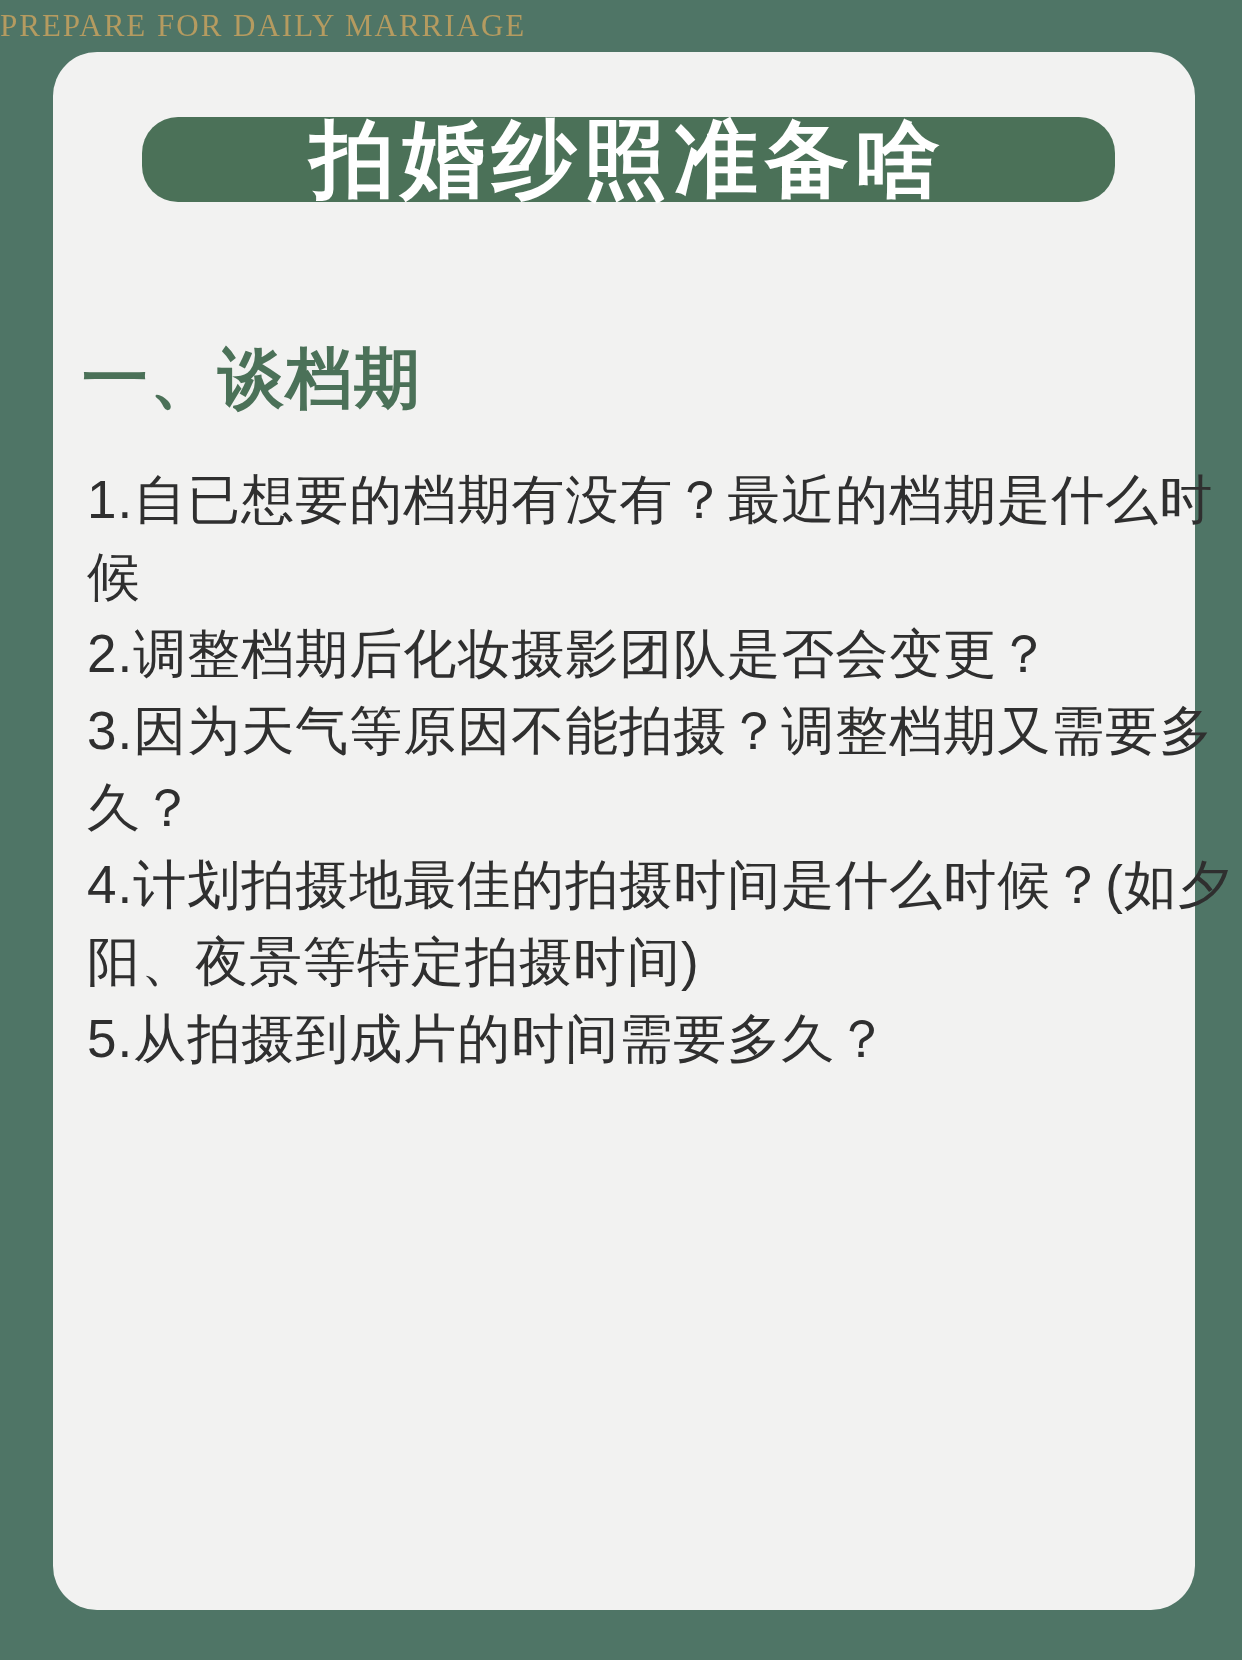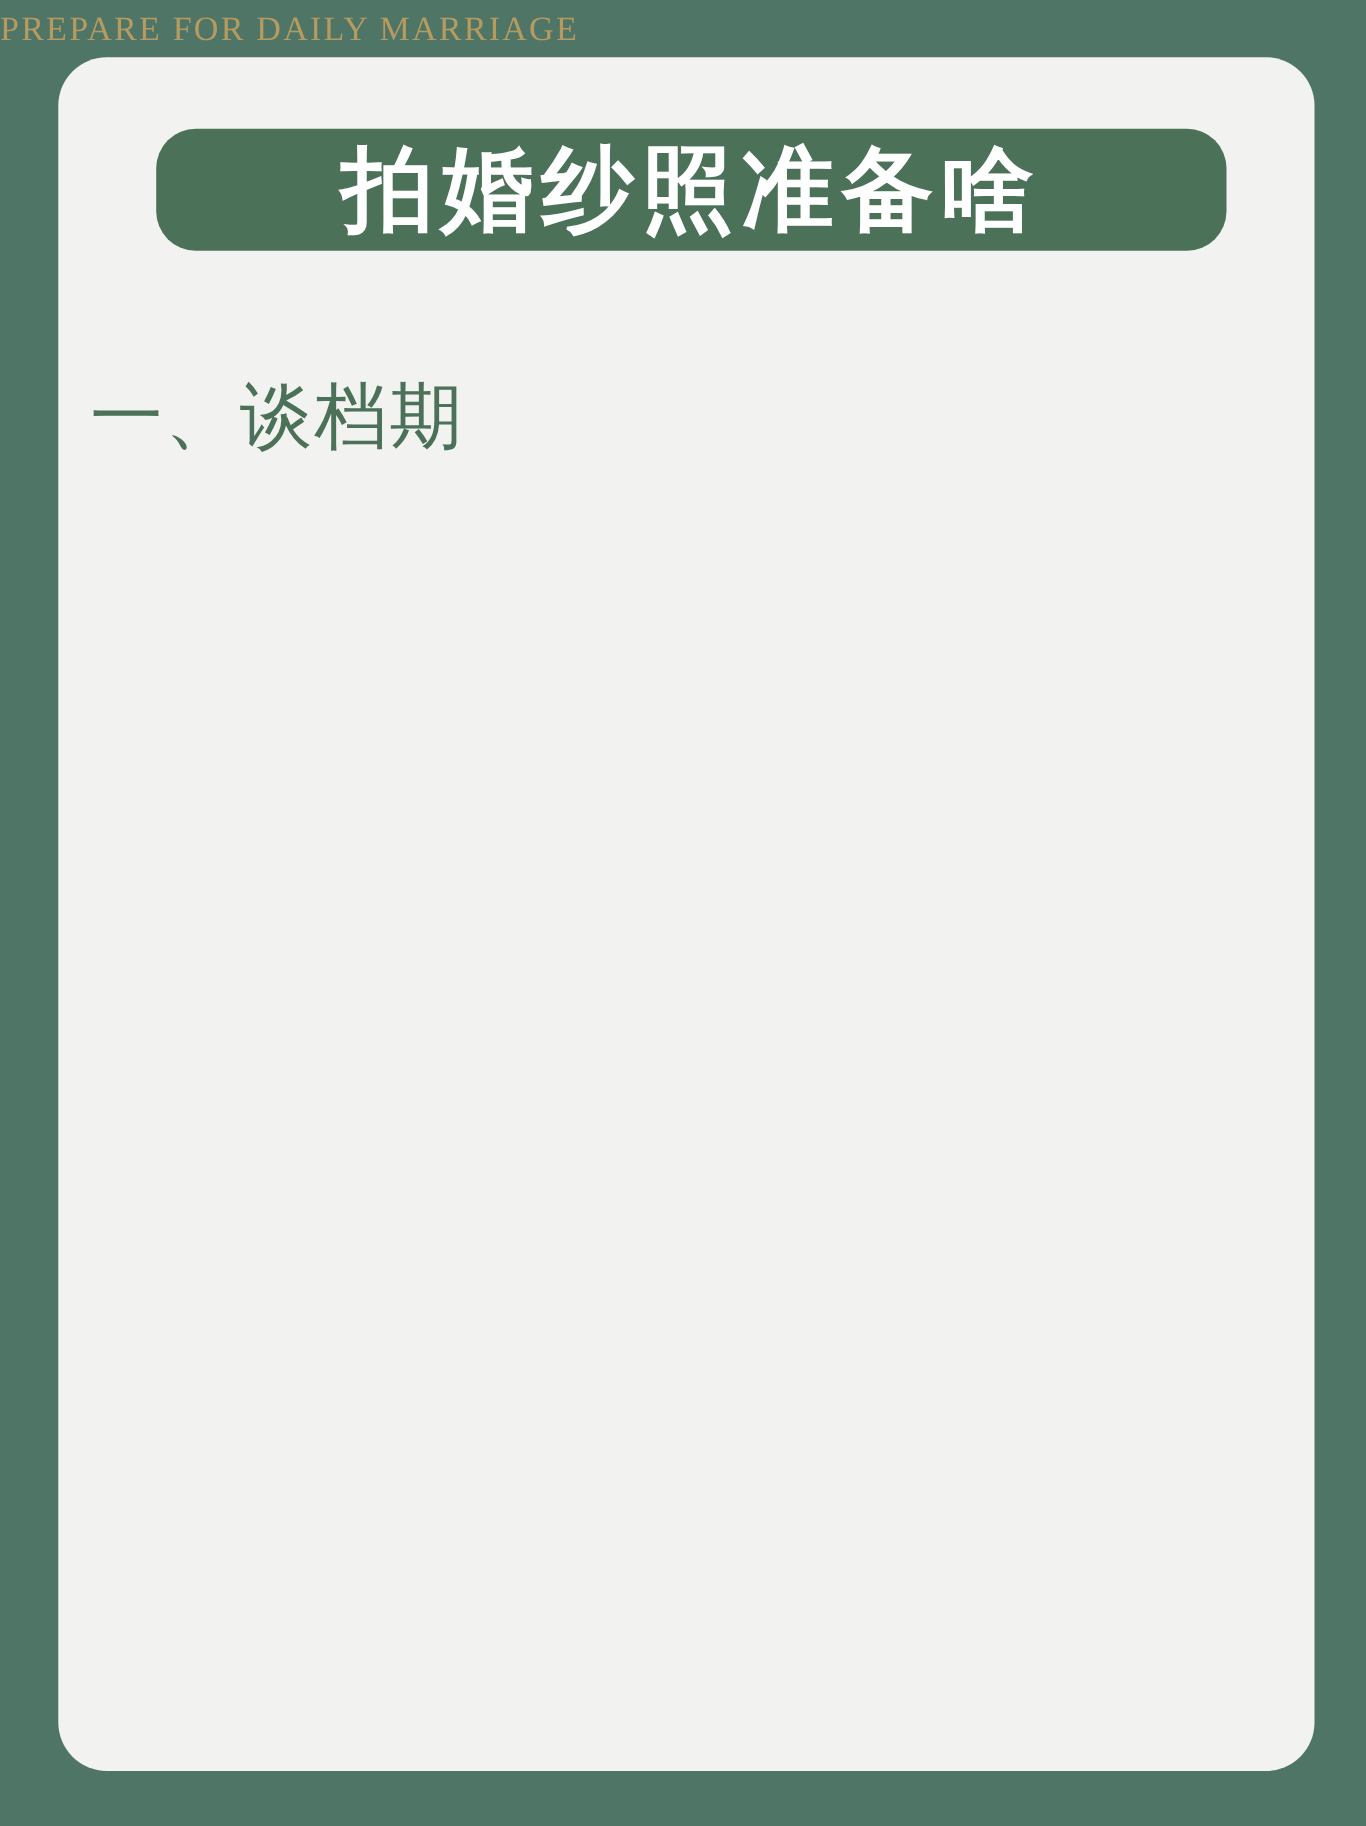--- a/index.html
+++ b/index.html
@@ -32,42 +32,42 @@
     width: 1142px;
     height: 1558px;
     background: #f2f2f1;
     border-radius: 44px;
   }
   .title-pill {
     position: absolute;
     left: 89px;
     top: 65px;
     width: 973px;
-    height: 111px;
+    height: 85px;
     background: #4b7158;
     border-radius: 36px;
     display: flex;
     align-items: center;
     justify-content: center;
   }
   .title-pill .title-text {
     color: #ffffff;
     font-size: 84px;
     font-weight: 900;
     letter-spacing: 7px;
     line-height: 115px;
     white-space: nowrap;
   }
   .section-heading {
     position: absolute;
     left: 29px;
     top: 288px;
     font-size: 66px;
     line-height: 76px;
-    font-weight: 400;
+    font-weight: 700;
     color: #4b7158;
     letter-spacing: 2px;
     white-space: nowrap;
   }
   .question-list {
     position: absolute;
     left: 34px;
     top: 409px; 
     width: 1080px;
   }
@@ -85,14 +85,24 @@
 <div class="eyebrow">PREPARE FOR DAILY MARRIAGE</div>
 
 <div class="card">
 
   <div class="title-pill">
     <span class="title-text">拍婚纱照准备啥</span>
   </div>
 
   <div class="section-heading">一、谈档期</div>
 
+  <div class="question-list">
+    <div class="question-line">1.自已想要的档期有没有？最近的档期是什么时</div>
+    <div class="question-line">候</div>
+    <div class="question-line">2.调整档期后化妆摄影团队是否会变更？</div>
+    <div class="question-line">3.因为天气等原因不能拍摄？调整档期又需要多</div>
+    <div class="question-line">久？</div>
+    <div class="question-line">4.计划拍摄地最佳的拍摄时间是什么时候？(如夕</div>
+    <div class="question-line">阳、夜景等特定拍摄时间)</div>
+    <div class="question-line">5.从拍摄到成片的时间需要多久？</div>
+  </div>
 
 </div>
 
 </body></html>

